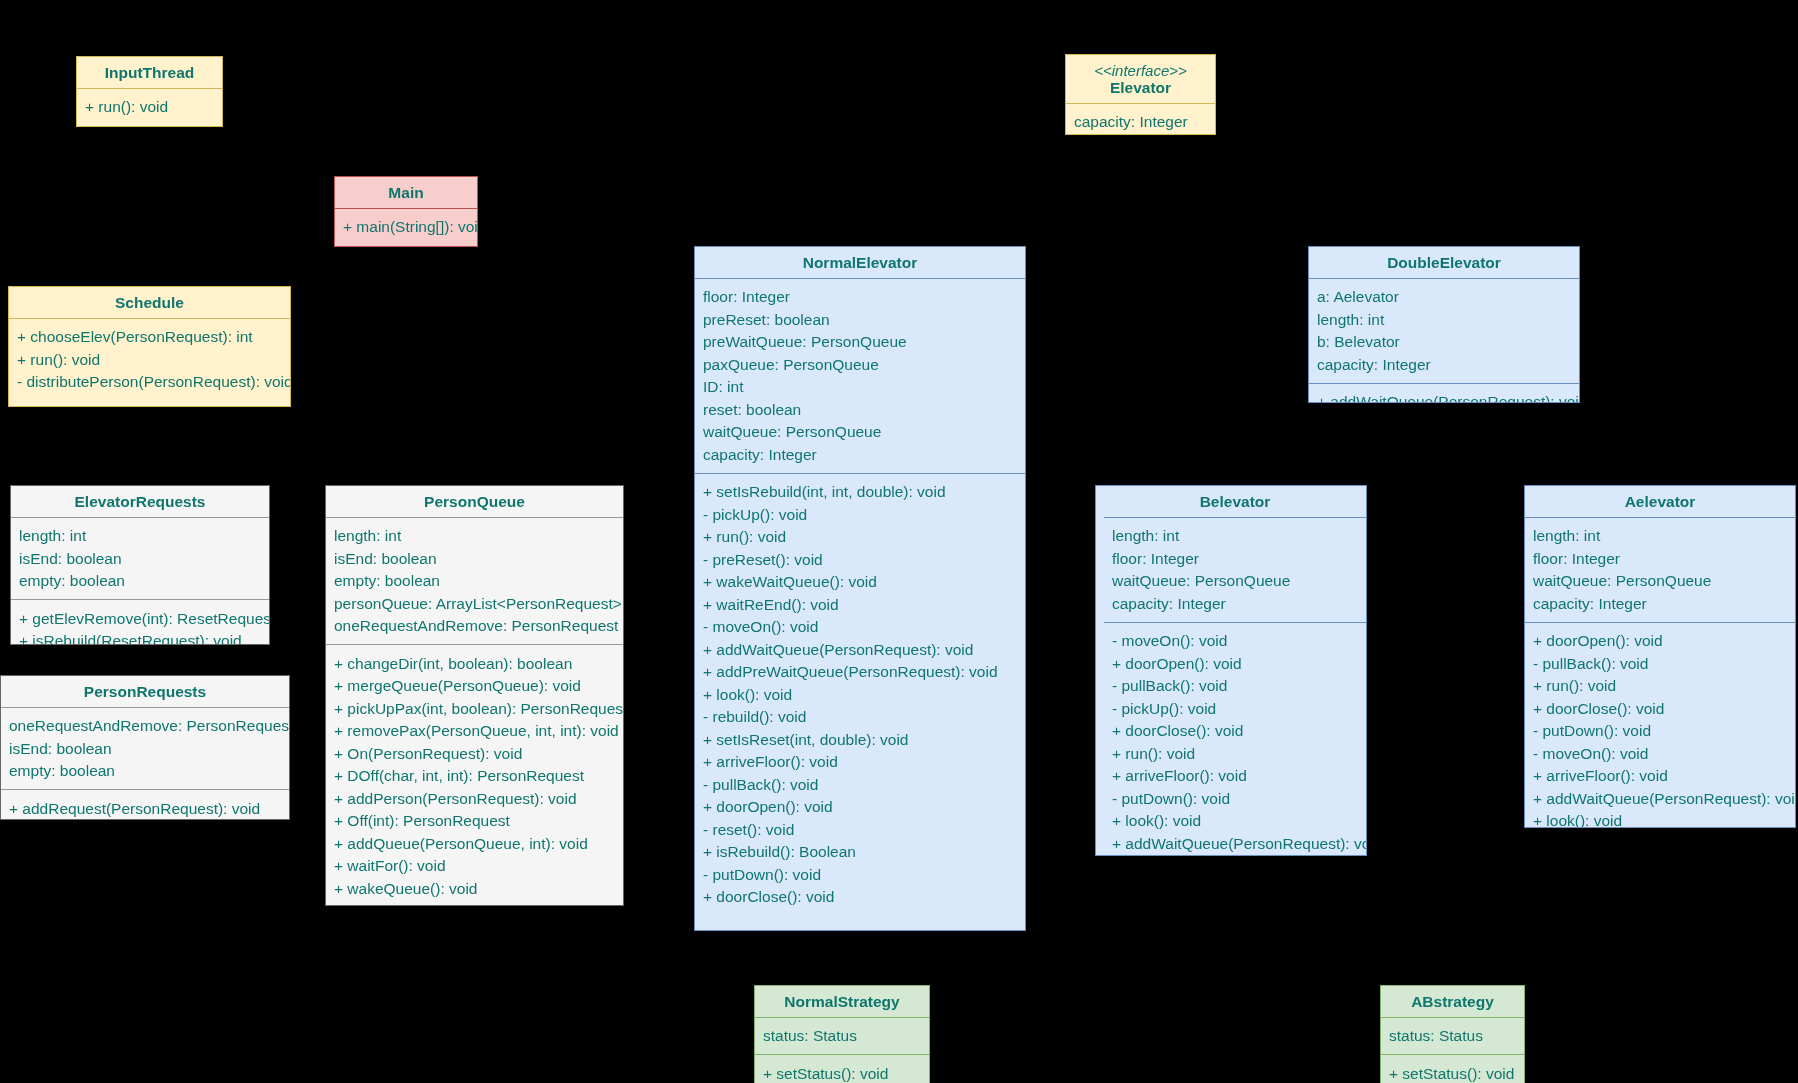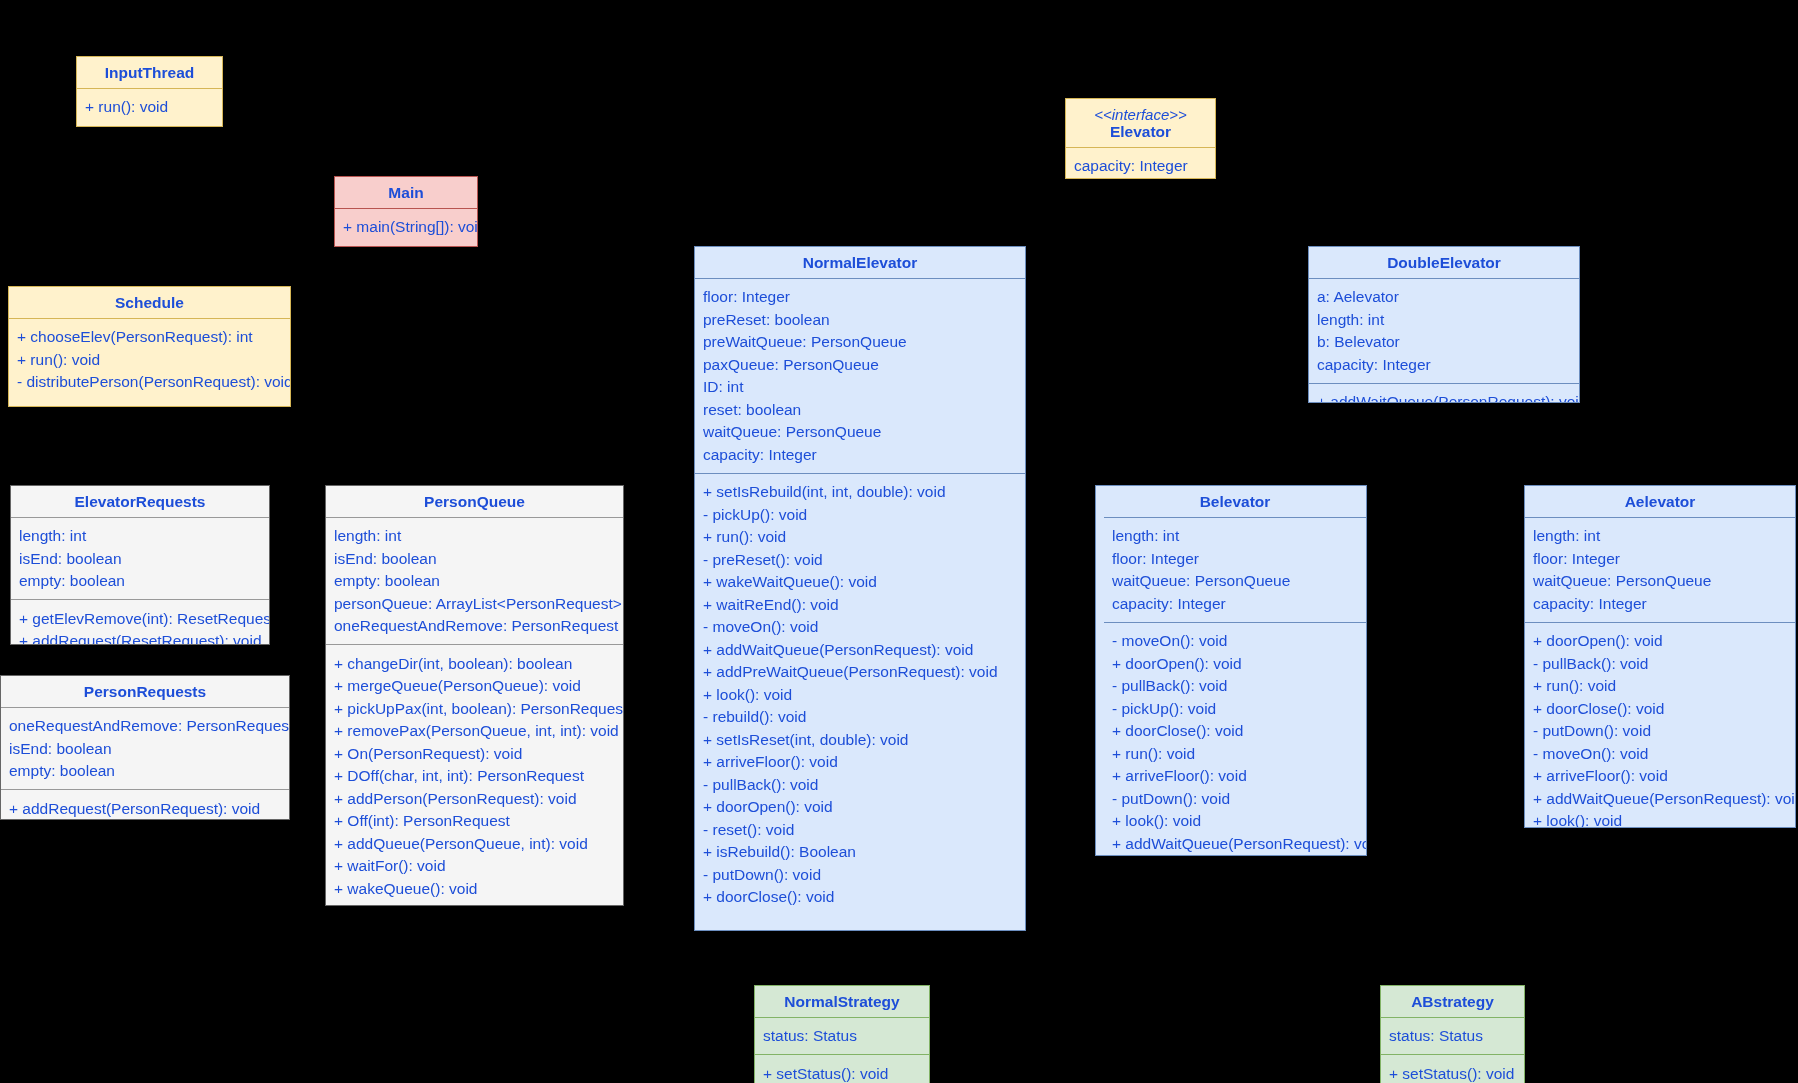--- a/index.html
+++ b/index.html
@@ -17,21 +17,21 @@
     height: 1083px;
     background: #000000;
     overflow: hidden;
   }
   .uml-class {
     position: absolute;
     box-sizing: border-box;
     border: 1px solid #000;
     font-size: 15.5px;
     line-height: 1.0;
-    color: #1d4ed8;
+    color: #0f766e;
     overflow: hidden;
   }
   .uml-header {
     text-align: center;
     font-weight: bold;
     font-size: 15.5px;
     padding: 8px 6px 7px 6px;
     box-sizing: border-box;
   }
   .uml-header .stereo {
@@ -75,21 +75,21 @@
 <body>
 
 <div id="canvas" style="width: 1798px; height: 1083px; background: rgb(0, 0, 0);">
     <div class="uml-class c-yellow" style="left: 76px; top: 56px; width: 147px; height: 71px;">
       <div class="uml-header"><span>InputThread</span></div>
       <div class="uml-divider"></div>
       <div class="uml-section">
         <div class="uml-line">+ run(): void</div>
       </div>
     </div>
-    <div class="uml-class c-yellow" style="left: 1065px; top: 54px; width: 151px; height: 81px; margin-top: 44px;">
+    <div class="uml-class c-yellow" style="left: 1065px; top: 54px; width: 151px; height: 81px;">
       <div class="uml-header"><span class="stereo">&lt;&lt;interface&gt;&gt;</span><span>Elevator</span></div>
       <div class="uml-divider"></div>
       <div class="uml-section">
         <div class="uml-line">capacity: Integer</div>
       </div>
     </div>
     <div class="uml-class c-pink" style="left: 334px; top: 176px; width: 144px; height: 71px;">
       <div class="uml-header"><span>Main</span></div>
       <div class="uml-divider"></div>
       <div class="uml-section">
@@ -159,21 +159,21 @@
       <div class="uml-header"><span>ElevatorRequests</span></div>
       <div class="uml-divider"></div>
       <div class="uml-section">
         <div class="uml-line">length: int</div>
         <div class="uml-line">isEnd: boolean</div>
         <div class="uml-line">empty: boolean</div>
       </div>
       <div class="uml-divider"></div>
       <div class="uml-section">
         <div class="uml-line">+ getElevRemove(int): ResetRequest</div>
-        <div class="uml-line">+ addRequest(ResetRequest): void</div>
+        <div class="uml-line">+ isRebuild(ResetRequest): void</div>
       </div>
     </div>
     <div class="uml-class c-grey" style="left: 325px; top: 485px; width: 299px; height: 421px;">
       <div class="uml-header"><span>PersonQueue</span></div>
       <div class="uml-divider"></div>
       <div class="uml-section">
         <div class="uml-line">length: int</div>
         <div class="uml-line">isEnd: boolean</div>
         <div class="uml-line">empty: boolean</div>
         <div class="uml-line">personQueue: ArrayList&lt;PersonRequest&gt;</div>

